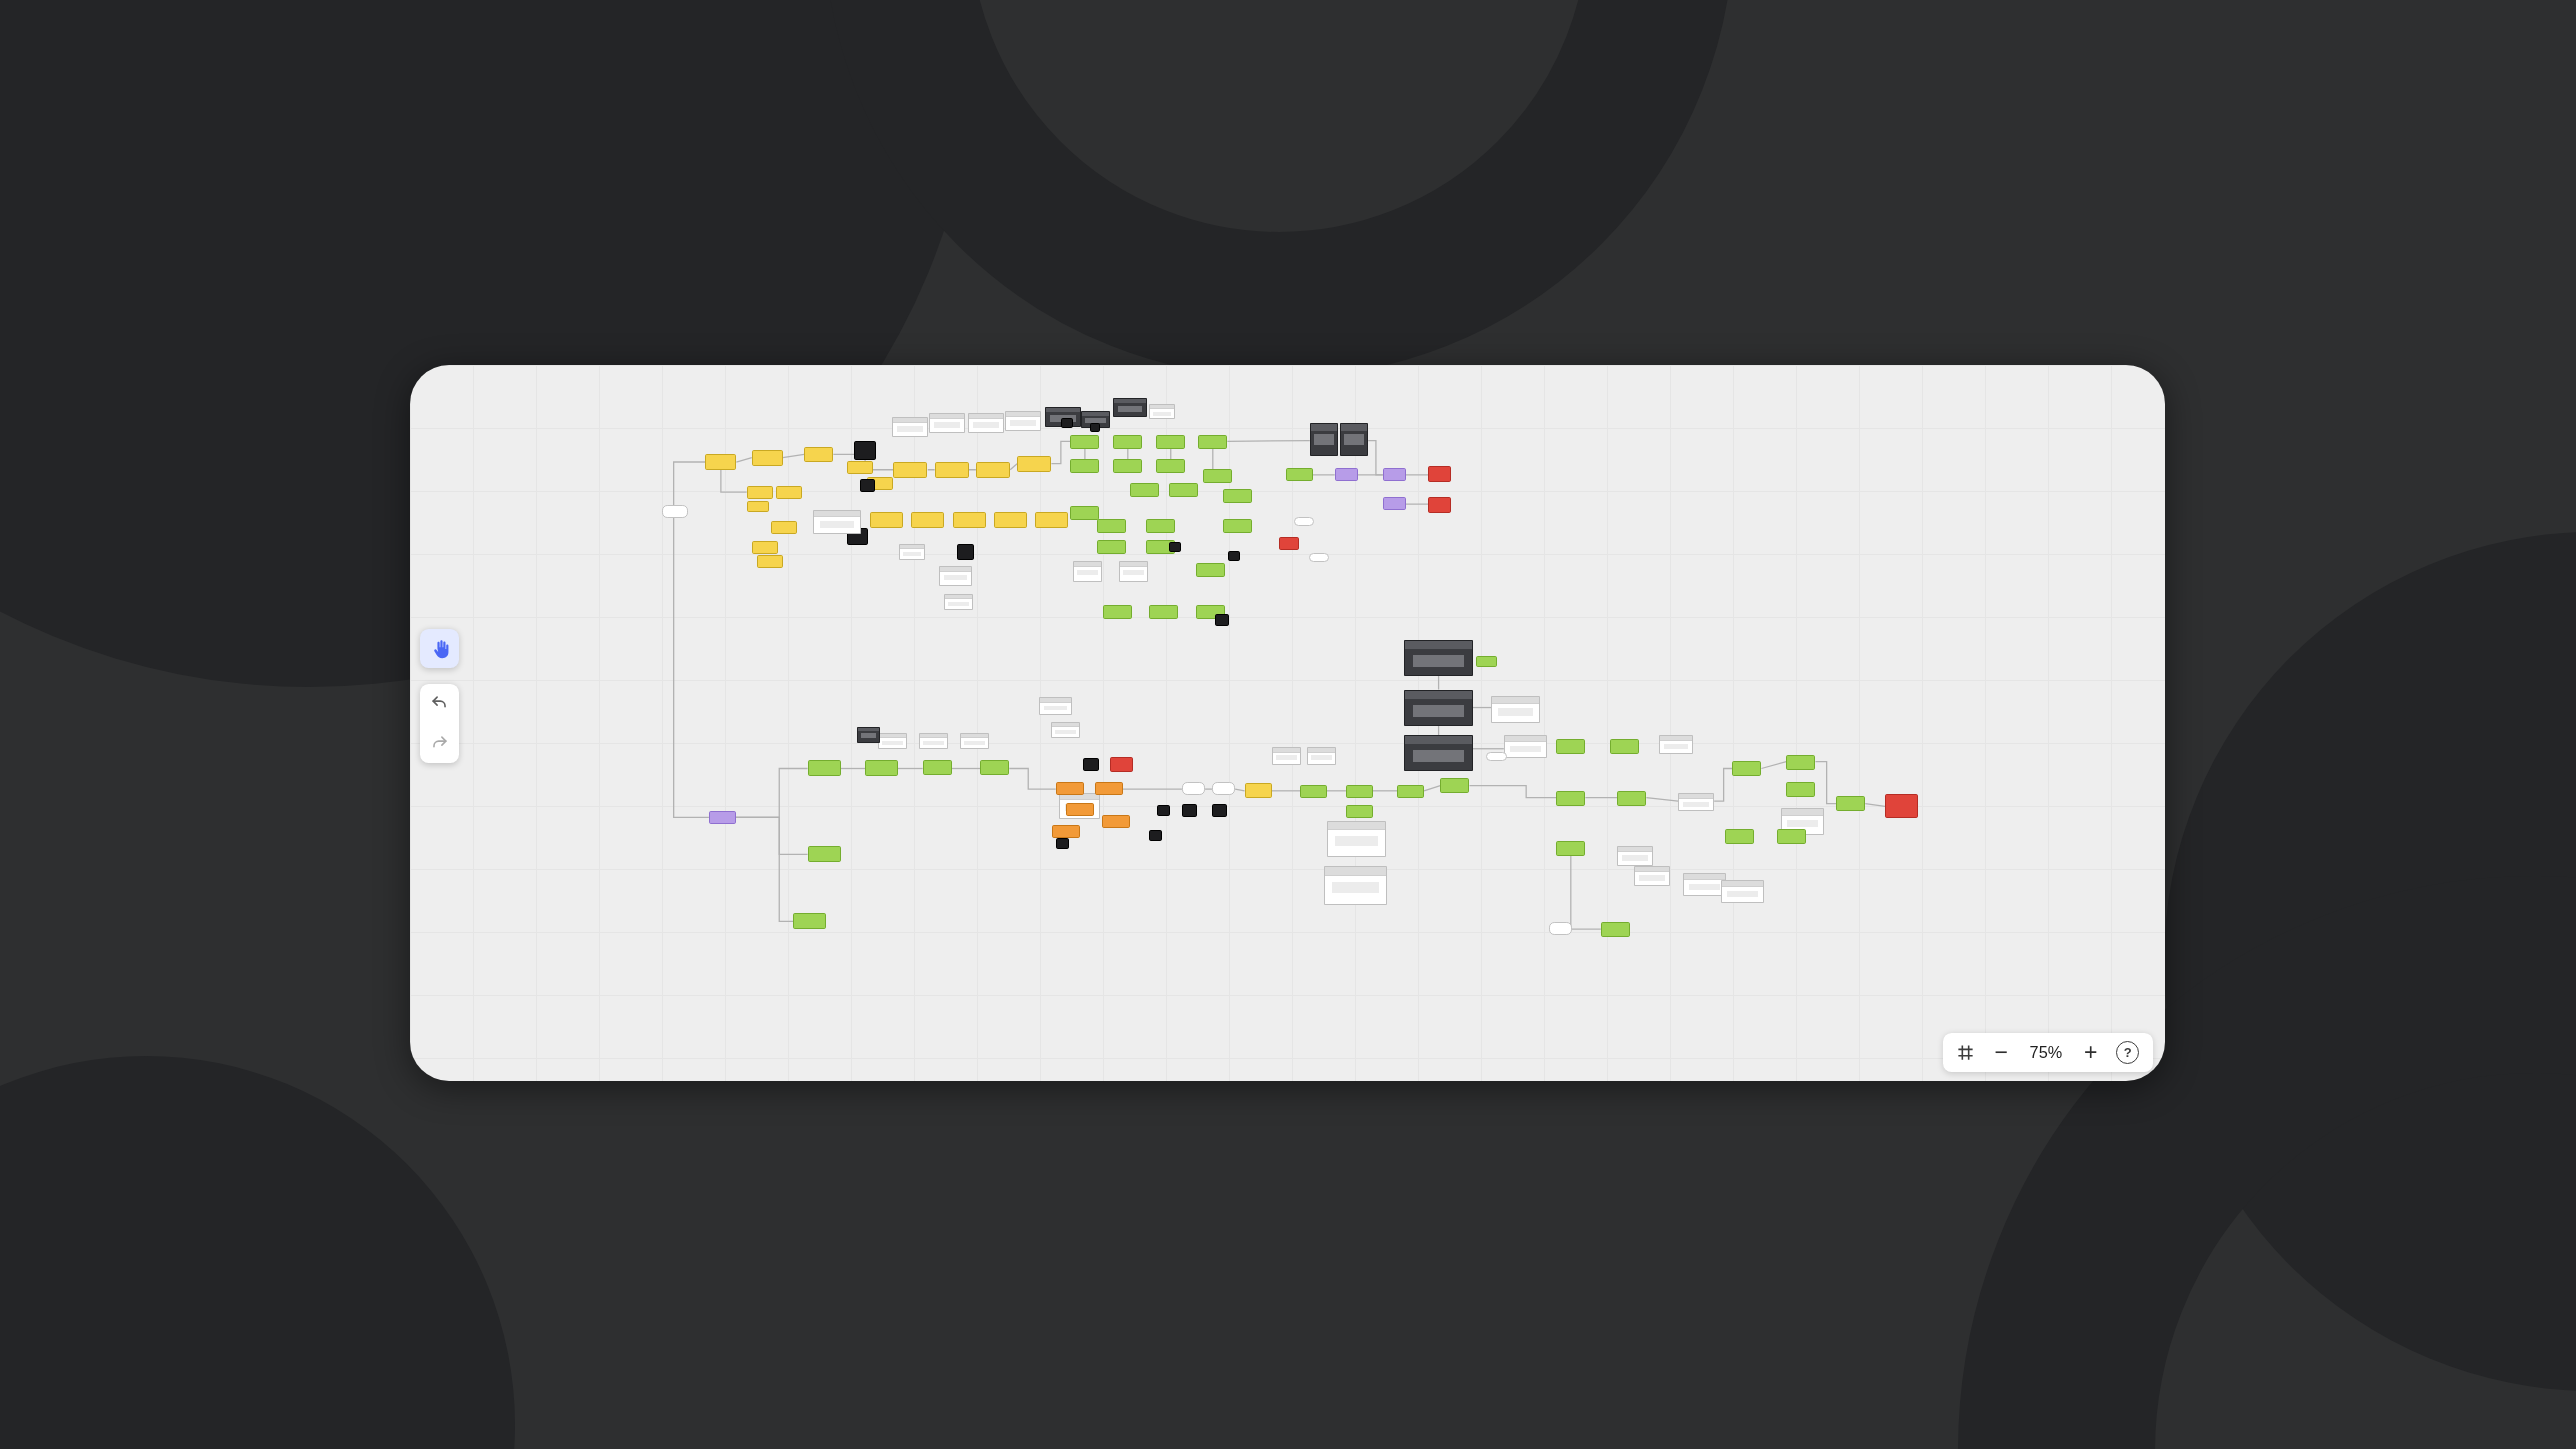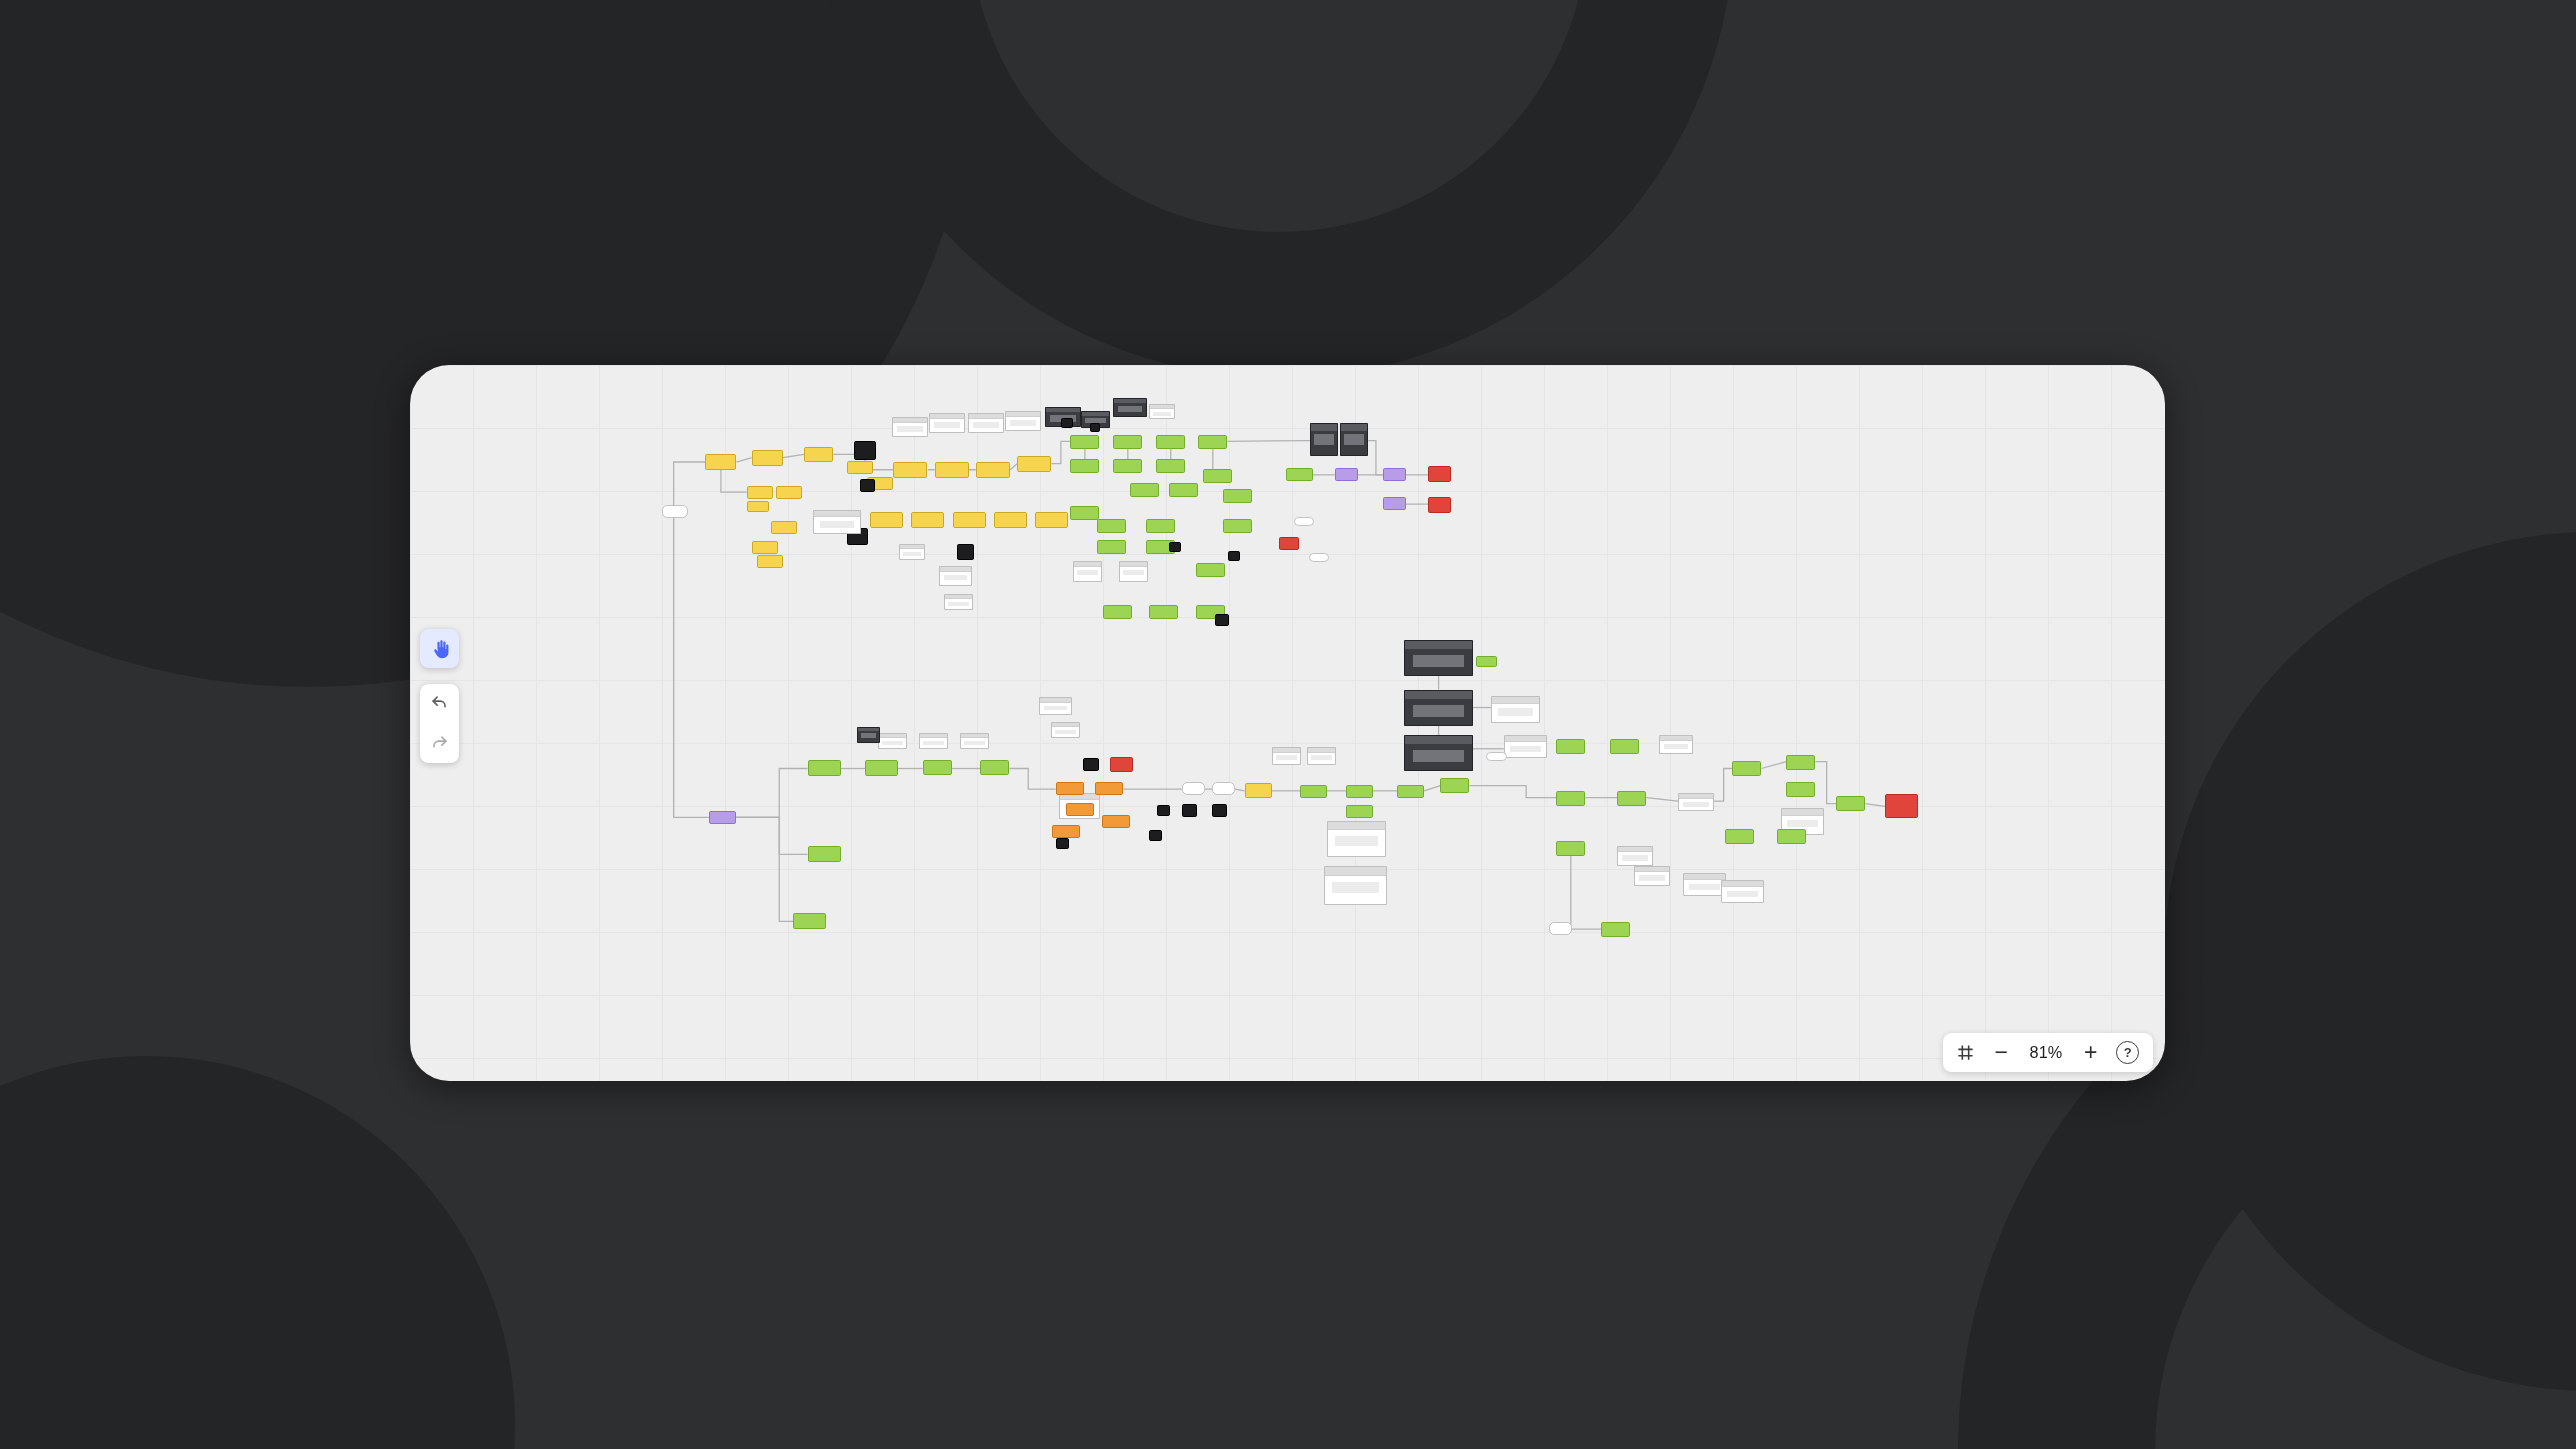--- a/index.html
+++ b/index.html
@@ -359,21 +359,21 @@
       </button>
     </div>
 
     <div class="zoombar">
       <button>
         <svg viewBox="0 0 24 24" width="19" height="19" fill="none" stroke="#3c3c3c" stroke-width="2">
           <path d="M8 3v18M16 3v18M3 8h18M3 16h18"></path>
         </svg>
       </button>
       <button class="zb-glyph">−</button>
-      <span class="zoom-label">81%</span>
+      <span class="zoom-label">75%</span>
       <button class="zb-glyph">+</button>
       <button style="padding:0;">
         <span class="help-circle">?</span>
       </button>
     </div>
 
   </div>
 </div>
 
 

